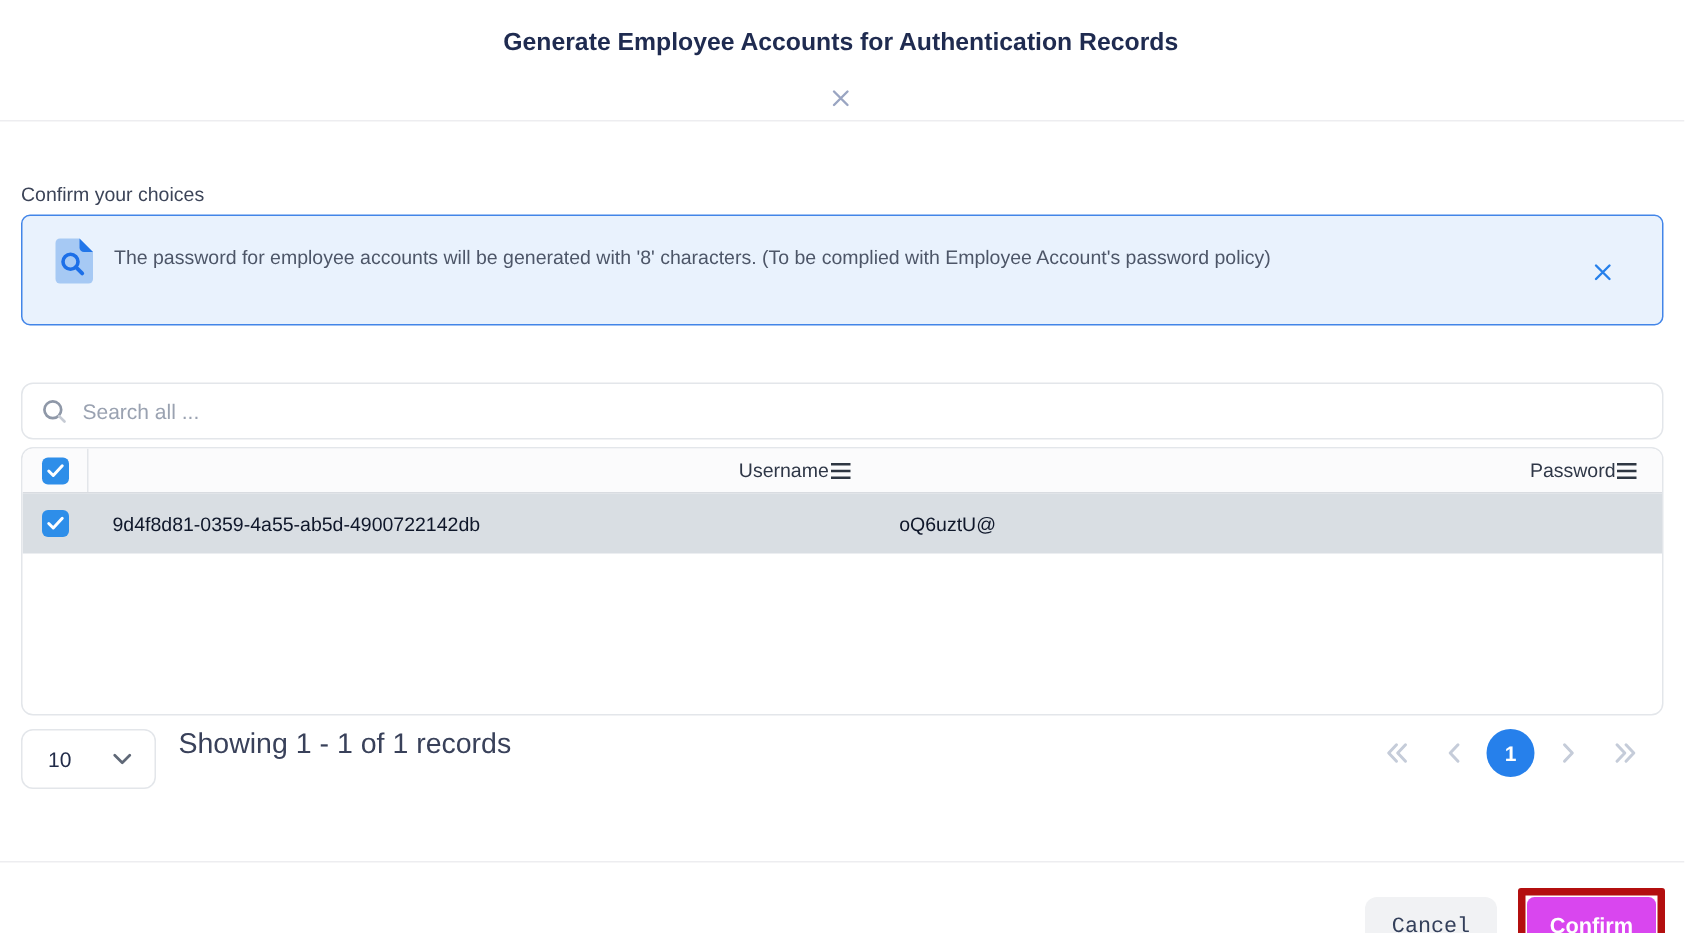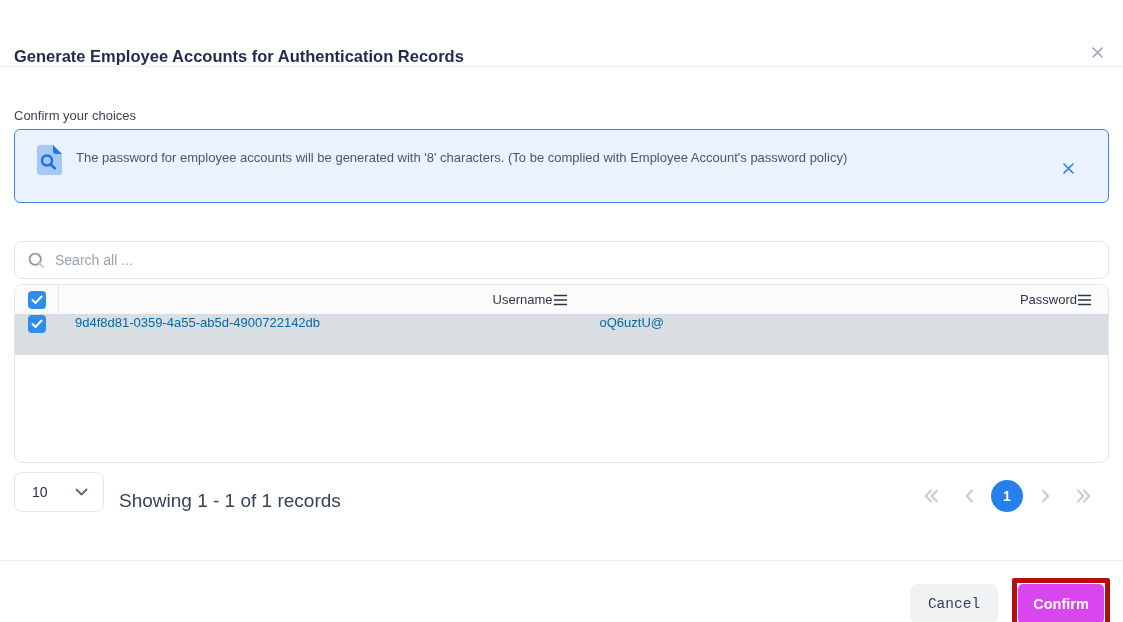--- a/index.html
+++ b/index.html
@@ -1,22 +1,22 @@
 <!DOCTYPE html>
 <html><head>
 <meta charset="utf-8">
 <style>
   * { margin: 0; padding: 0; box-sizing: border-box; }
   html, body { width: 1123px; height: 622px; background: #fff;
     font-family: "Liberation Sans", sans-serif; overflow: hidden; }
 
   
-  .modal-header { height: 67px; display: flex; align-items: flex-end;
+  .modal-header { height: 81px; display: flex; align-items: center;
     justify-content: space-between; padding: 19px 16px 0 14px;
-    border-bottom: 1px solid #ededf0; }
+    border-bottom: 1px solid #ededf0; flex-direction: column; }
   .modal-title { font-size: 16.5px; font-weight: bold; color: #1f2b50; }
   .header-close { margin-top: 1px; cursor: pointer; padding: 2px; }
 
   .content { padding: 0 14px; }
 
   
   .confirm-label { margin-top: 41px; font-size: 13px; color: #3c4458; }
   .alert { position: relative; margin-top: 6px; height: 74px;
     border: 1px solid #4285e8; background: #e9f2fd; border-radius: 6px;
     display: flex; align-items: flex-start; padding: 12px 60px 0 21px; }
@@ -39,30 +39,30 @@
     overflow: hidden; height: 179px; background: #fff; }
   .thead { display: flex; height: 30px; background: #fbfbfc;
     border-bottom: 1px solid #d9dce1; align-items: stretch; }
   .th-check { width: 44px; display: flex; justify-content: center;
     align-items: center; border-right: 1px solid #e3e6ea; }
   .th { flex: 1; display: flex; align-items: center;
     justify-content: flex-end; padding: 0 16px; font-size: 13px;
     color: #2f3747; }
   .col-menu { display: flex; cursor: pointer; }
   .trow { display: flex; height: 40px; background: #d9dee3;
-    align-items: flex-start; font-size: 13px; color: #0369a1; }
+    align-items: center; font-size: 13px; color: #0f172a; }
   .td-check { width: 44px; display: flex; justify-content: center; }
   .td { flex: 1; padding: 0 16px; white-space: nowrap; overflow: hidden; }
 
   .checkbox { width: 18px; height: 18px; border-radius: 4px;
     background: #2e8ee9; display: flex; align-items: center;
     justify-content: center; cursor: pointer; }
 
   
-  .pager-row { margin-top: 9px; display: flex; align-items: flex-end; }
+  .pager-row { margin-top: 9px; display: flex; align-items: flex-start; }
   .page-size { width: 90px; height: 40px; border: 1px solid #e3e6ea;
     border-radius: 8px; display: flex; align-items: center;
     justify-content: space-between; padding: 0 15px 0 17px; font-size: 14px;
     color: #222c49; cursor: pointer; background: #fff; }
   .pager-summary { margin-left: 15px; font-size: 19px; color: #39415a; }
   .pager-controls { margin-left: auto; display: flex; align-items: center;
     gap: 6px; margin-right: 10px; }
   .pg-btn { width: 32px; height: 32px; display: flex; align-items: center;
     justify-content: center; cursor: pointer; }
   .pg-current { width: 32px; height: 32px; border-radius: 50%;

